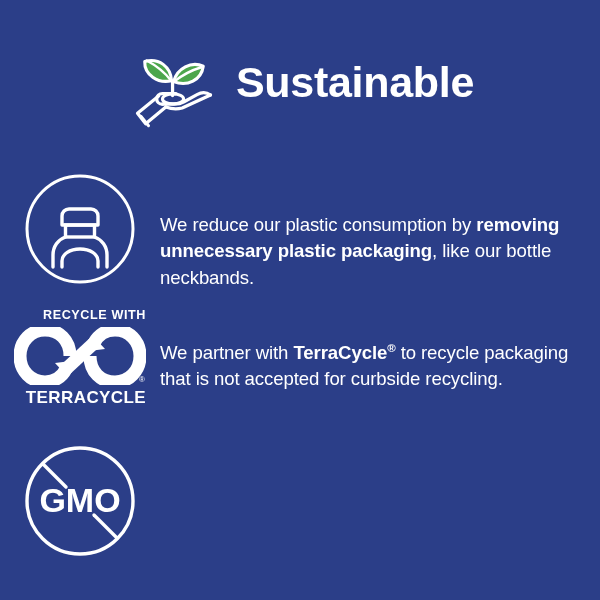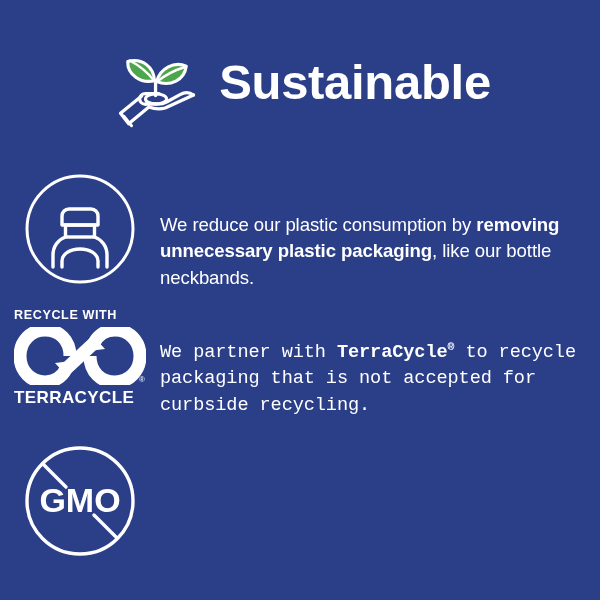--- a/index.html
+++ b/index.html
@@ -35,21 +35,21 @@
     width: 96px;
     height: 96px;
     flex: 0 0 auto;
     margin-right: 14px;
     margin-top: 4px;
   }
   .header-text {
     display: block;
   }
   .headline {
-    font-size: 49px;
+    font-size: 43px;
     line-height: 48px;
     font-weight: 600;
     letter-spacing: -0.3px;
     color: #ffffff;
     white-space: nowrap;
   }
 
   
   .row {
     position: absolute;
@@ -84,27 +84,27 @@
     font-size: 0.62em;
     vertical-align: super;
     line-height: 0;
   }
 
   #row-1 { top: 173px; }
   #row-2 { top: 308px; }
   #row-3 { top: 445px; }
 
   #row-1 .row-body { padding-top: 20px; }
-  #row-2 .row-body { padding-top: 13px; font-family: Liberation Mono, monospace; }
+  #row-2 .row-body { padding-top: 13px; }
   #row-3 .row-body { padding-top: 13px; }
 
   
   .tc-logo {
     width: 132px;
-    text-align: left;
+    text-align: right;
     margin-top: 0px;
   }
   .tc-top {
     font-size: 12.6px;
     font-weight: 700;
     letter-spacing: 0.6px;
     color: #ffffff;
     line-height: 15px;
   }
   .tc-mark {

